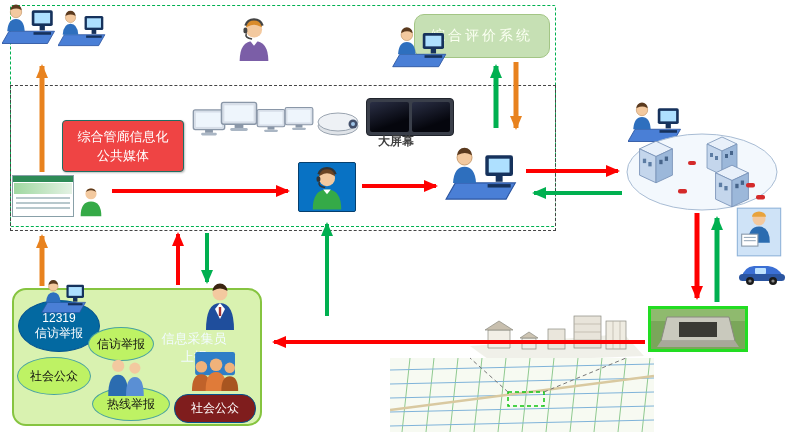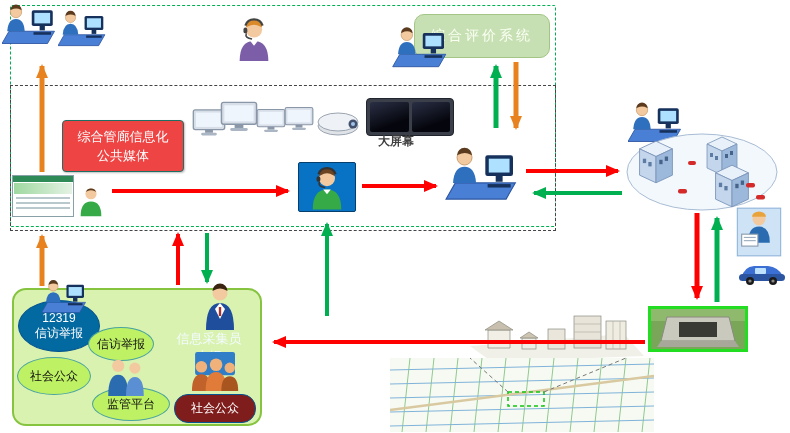--- a/index.html
+++ b/index.html
@@ -289,26 +289,26 @@
     <span>12319</span>
     <span>信访举报</span>
   </div>
   <div class="oval white" style="left:88px;top:327px;width:66px;height:34px;z-index:5">
     <span>信访举报</span>
   </div>
   <div class="oval white" style="left:17px;top:357px;width:74px;height:38px;z-index:5">
     <span>社会公众</span>
   </div>
   <div class="oval white" style="left:92px;top:387px;width:78px;height:34px;z-index:5">
-    <span>监管平台</span>
+    <span>热线举报</span>
   </div>
   <svg class="icon" style="left:198px;top:283px;width:44px;height:48px;z-index:6">
       <use href="#sym-suit-person"></use>
     </svg>
-  <div class="collector-label" style="left:161px;top:330px;width:96px;z-index:5">
+  <div class="collector-label" style="left:146px;top:330px;width:96px;z-index:5">
     <div>信息采集员</div>
     <div>上报</div>
   </div>
   <svg class="icon" style="left:102px;top:357px;width:48px;height:40px;z-index:6">
       <use href="#sym-people2"></use>
     </svg>
   <svg class="icon" style="left:186px;top:350px;width:56px;height:42px;z-index:6">
       <use href="#sym-group"></use>
     </svg>
   <div class="pill" style="left:174px;top:394px;width:82px;height:29px;z-index:5">

